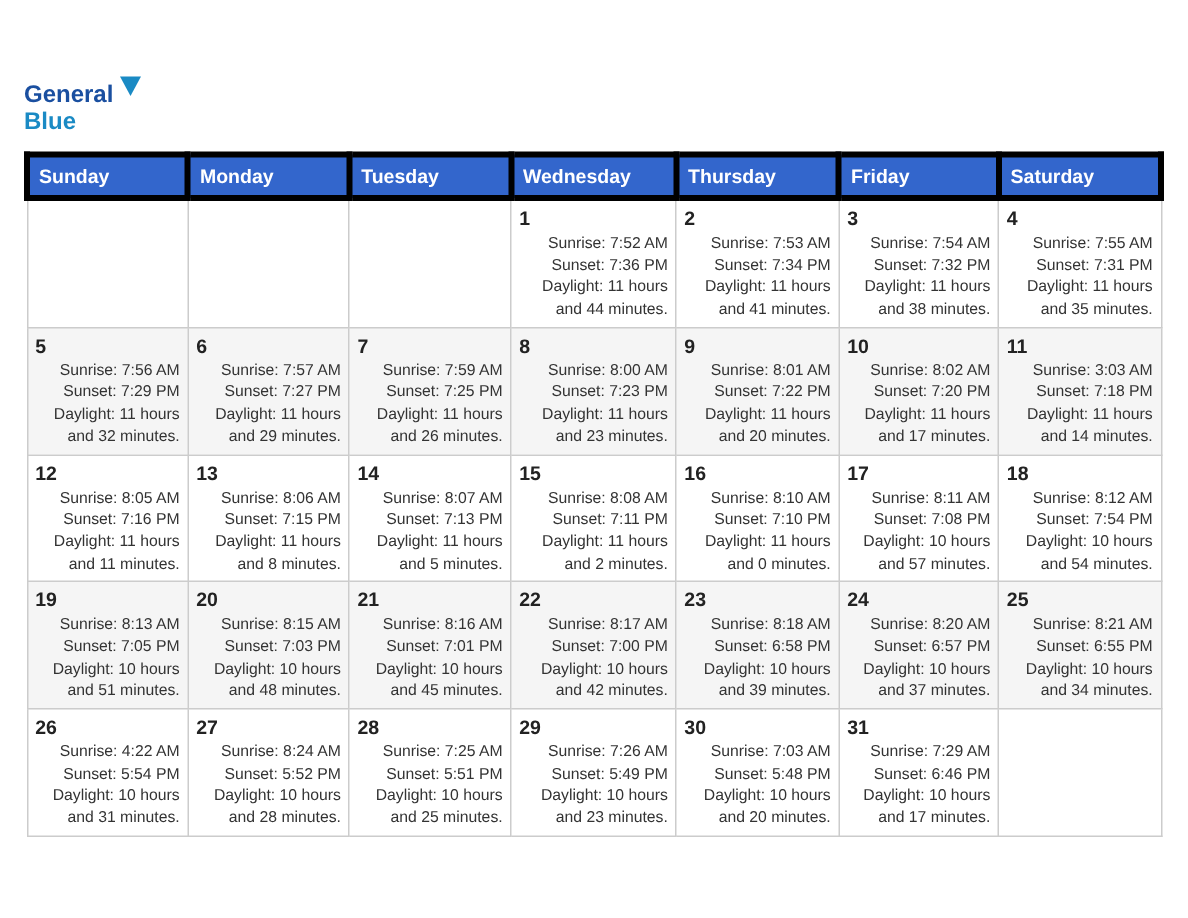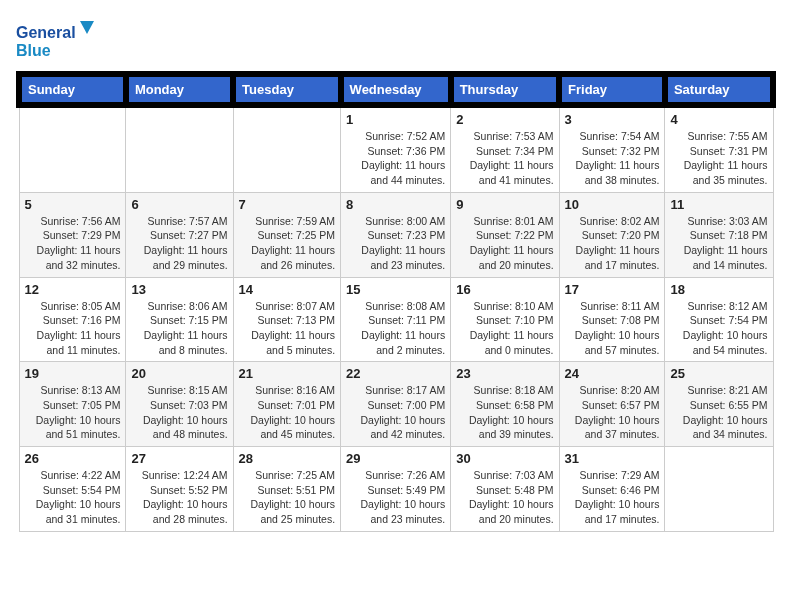--- a/index.html
+++ b/index.html
@@ -15,20 +15,21 @@
       justify-content: space-between;
       align-items: flex-start;
       margin-bottom: 10px;
     }
     .logo {
       display: flex;
       align-items: center;
       font-size: 18px;
       font-weight: bold;
       color: #1a4fa0;
+      margin-top: 30px;
     }
     .title-block {
       text-align: right;
     }
     .month-title {
       font-size: 32px;
       font-weight: bold;
       color: #333;
     }
     .location {
@@ -39,21 +40,21 @@
       width: 100%;
       border-collapse: collapse;
       font-size: 11px;
     }
     .calendar th {
       background-color: #3366cc;
       color: #fff;
       text-align: left;
       padding: 5px 6px;
       font-size: 13px;
-      border: 6px solid #000000;
+      border: 4px solid #000000;
     }
     .calendar td {
       border: 1px solid #ccc;
       vertical-align: top;
       padding: 4px 5px;
       width: 113px;
       min-height: 80px;
       background: #fff;
     }
     .calendar tr:nth-child(even) td {
@@ -269,21 +270,21 @@
       </tr>
       <tr>
         <td>
           <span class="day-num">26</span>
           <div class="day-info">Sunrise: 4:22 AM
 Sunset: 5:54 PM
 Daylight: 10 hours and 31 minutes.</div>
         </td>
         <td>
           <span class="day-num">27</span>
-          <div class="day-info">Sunrise: 12:24 AM
+          <div class="day-info">Sunrise: 8:24 AM
 Sunset: 5:52 PM
 Daylight: 10 hours and 28 minutes.</div>
         </td>
         <td>
           <span class="day-num">28</span>
           <div class="day-info">Sunrise: 7:25 AM
 Sunset: 5:51 PM
 Daylight: 10 hours and 25 minutes.</div>
         </td>
         <td>

